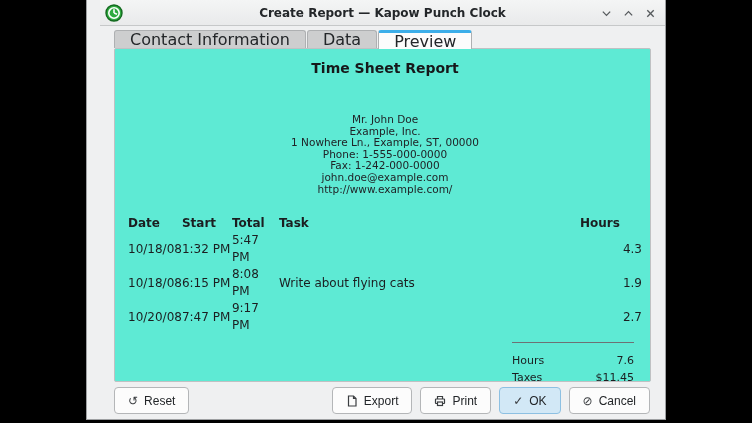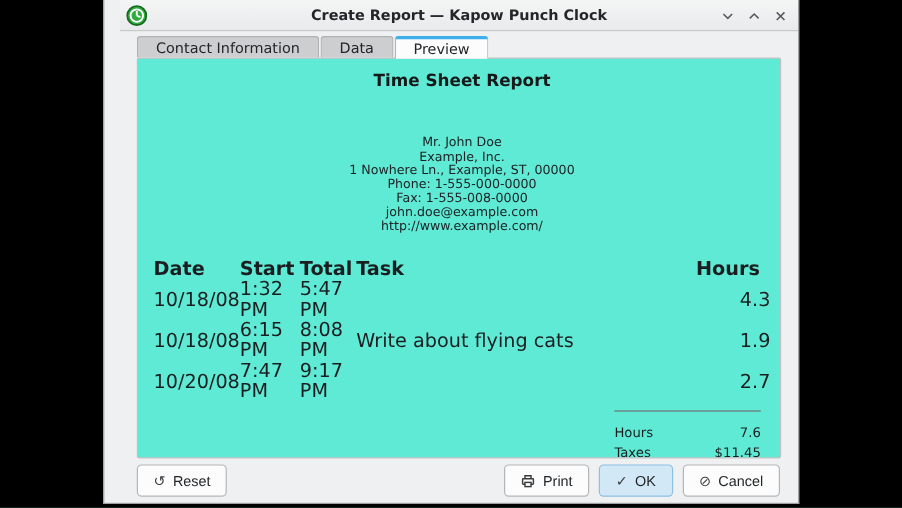--- a/index.html
+++ b/index.html
@@ -34,21 +34,21 @@
   }
   .win-btn { width: 13px; height: 13px; display: flex; align-items: center; justify-content: center; cursor: pointer; }
   .win-btn svg { width: 11px; height: 11px; stroke: #55595c; stroke-width: 1.4; fill: none; }
   
   .tabbar {
     margin: 4px 0 0 14px;
     display: flex; align-items: flex-end; height: 18px; flex: 0 0 18px;
     position: relative; z-index: 2;
   }
   .tab {
-    font-size: 12px; color: #232629;
+    font-size: 16px; color: #232629;
     padding: 2px 15px 2px 15px;
     background: #cdcecf;
     border: 1px solid #aeb0b2; border-bottom: none;
     border-radius: 3px 3px 0 0;
     margin-right: 1px;
     cursor: pointer;
     height: 18px; display: flex; align-items: center;
   }
   .tab.active {
     background: #fcfcfc;
@@ -61,21 +61,21 @@
     margin: 0 14px; flex: 0 0 334px; height: 334px;
     background: #5eead4;
     border: 1px solid #bfc1c3; border-radius: 2px;
     overflow: hidden;
     color: #1b1e20;
   }
   .report { padding: 5px 8px 0 13px; }
   .report-title { text-align: center; font-size: 14px; font-weight: bold; margin-top: 6px; color: #16181a; }
   .contact { text-align: center; margin-top: 38px; font-size: 10.5px; line-height: 11.6px; color: #202327; }
   
-  table.sheet { width: 100%; border-collapse: collapse; margin-top: 20px; font-size: 16px; }
+  table.sheet { width: 100%; border-collapse: collapse; margin-top: 20px; font-size: 12px; }
   table.sheet th { font-weight: bold; text-align: left; padding: 0; line-height: 17px; }
   table.sheet td { padding: 0; line-height: 17px; }
   .col-date  { width: 50px; }
   .col-start { width: 50px; }
   .col-stop  { width: 47px; }
   .col-task  { width: auto; }
   .col-hours { width: 62px; }
   th.col-task { text-align: center; }
   th.col-hours, td.num { text-align: right; }
   
@@ -150,21 +150,21 @@
 
   <div class="pane">
     <div class="report">
       <div class="report-title">Time Sheet Report</div>
 
       <div class="contact">
         <div>Mr. John Doe</div>
         <div>Example, Inc.</div>
         <div>1 Nowhere Ln., Example, ST, 00000</div>
         <div>Phone: 1-555-000-0000</div>
-        <div>Fax: 1-555-008-0000</div>
+        <div>Fax: 1-242-000-0000</div>
         <div>john.doe@example.com</div>
         <div>http://www.example.com/</div>
       </div>
 
       <table class="sheet">
         <thead>
           <tr>
             <th class="col-date">Date</th>
             <th class="col-start">Start</th>
             <th class="col-stop">Total</th>
@@ -218,20 +218,27 @@
 
   <div class="buttonbar">
     <button class="btn">
       <span class="ico">↺</span>
       <span>Reset</span>
     </button>
     <div class="spacer"></div>
     <div class="right-group">
       <button class="btn">
         <svg viewBox="0 0 12 12">
+          <path d="M2.5 1 L7.5 1 L10 3.5 L10 11 L2.5 11 Z"></path>
+          <polyline points="7.5,1 7.5,3.5 10,3.5"></polyline>
+        </svg>
+        <span>Export</span>
+      </button>
+      <button class="btn">
+        <svg viewBox="0 0 12 12">
           <rect x="1.5" y="4" width="9" height="4.5" rx="0.5"></rect>
           <polyline points="3.5,4 3.5,1.5 8.5,1.5 8.5,4"></polyline>
           <rect x="3.5" y="7" width="5" height="3.5" fill="#fcfcfc"></rect>
         </svg>
         <span>Print</span>
       </button>
       <button class="btn ok">
         <span class="ico">✓</span>
         <span>OK</span>
       </button>

